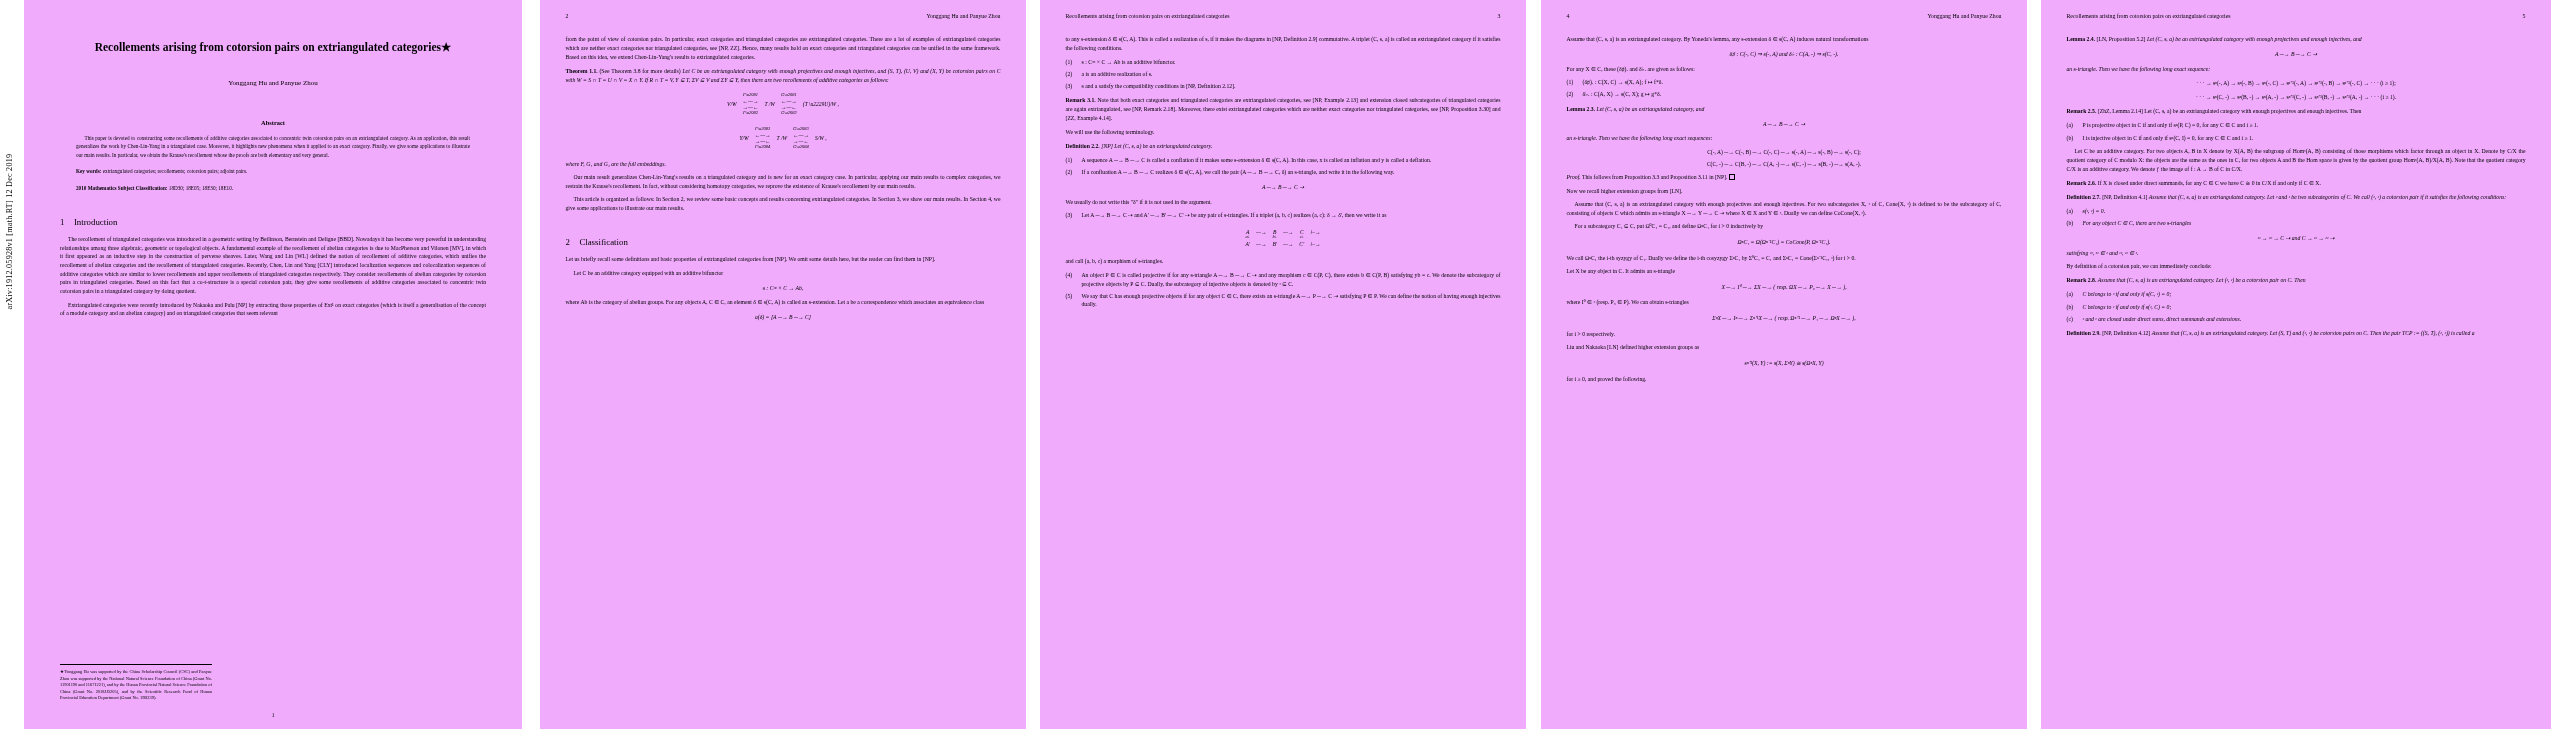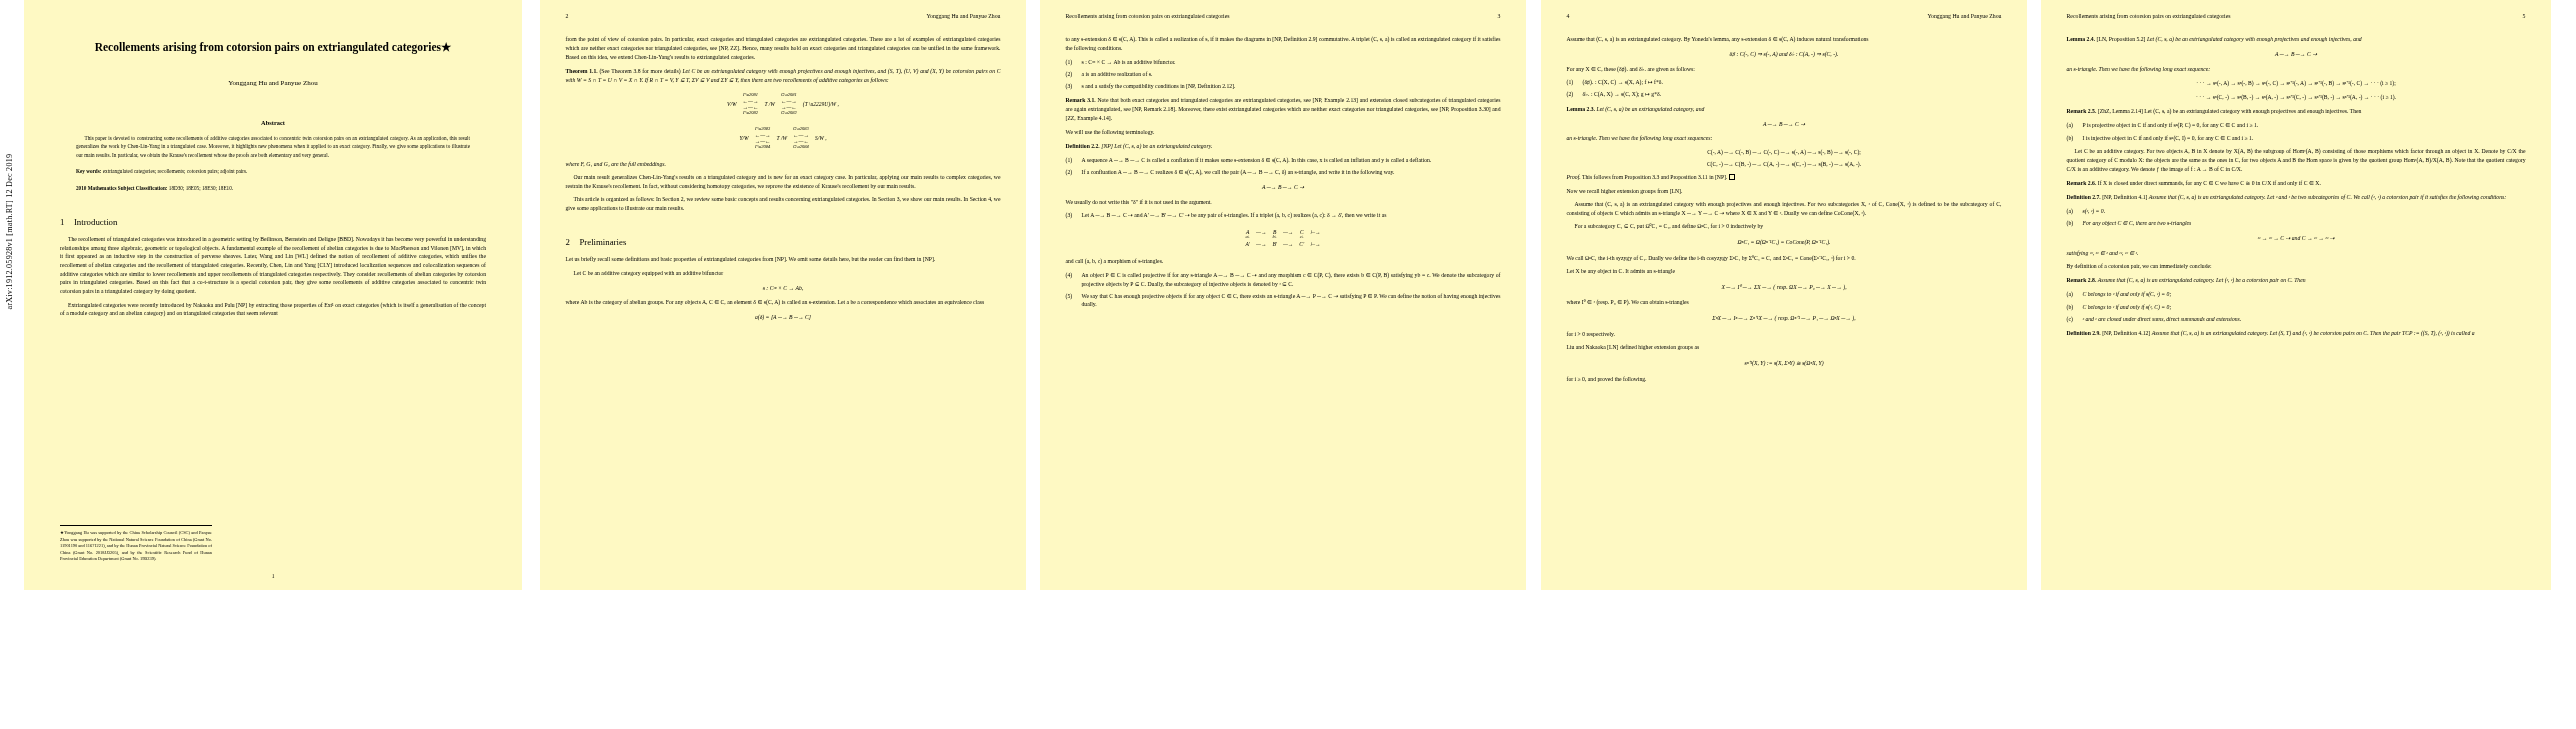--- a/index.html
+++ b/index.html
@@ -29,22 +29,22 @@
     transform-origin: left top;
     font-family: "Liberation Serif", serif;
     font-size: 8.2px;
     letter-spacing: 0.2px;
     color: #000;
     white-space: nowrap;
   }
   .page {
     position: absolute;
     top: 0;
-    height: 590px;
-    background: #fef9c3;
+    height: 729px;
+    background: #f0abfc;
     box-sizing: border-box;
   }
   .p1 { left: 24px;   width: 498px; padding: 18px 36px 0 36px; }
   .p2 { left: 540px;  width: 486px; padding: 13.4px 25.5px 0 25.5px; }
   .p3 { left: 1040px; width: 486px; padding: 13.4px 25.5px 0 25.5px; }
   .p4 { left: 1541px; width: 486px; padding: 13.4px 25.5px 0 25.5px; }
   .p5 { left: 2041px; width: 510px; padding: 13.4px 25.5px 0 25.5px; }
 
   .runhead {
     display: flex;
@@ -291,21 +291,21 @@
           </table>
       </div>
     </div>
 
     <p class="non it">where F, G₁ and G₄ are the full embeddings.</p>
     <p class="ind">Our main result generalizes Chen-Lin-Yang's results on a triangulated category and is new for an exact category case. In particular, applying our main results to complex categories, we restrain the Krause's recollement. In fact, without considering homotopy categories, we reprove the existence of Krause's recollement by our main results.</p>
     <p class="ind">This article is organized as follows: In Section 2, we review some basic concepts and results concerning extriangulated categories. In Section 3, we show our main results. In Section 4, we give some applications to illustrate our main results.</p>
 
     <h2 class="sec">
       <span class="num">2</span>
-      <span>Preliminaries</span>
+      <span>Classification</span>
     </h2>
     <p class="non">Let us briefly recall some definitions and basic properties of extriangulated categories from [NP]. We omit some details here, but the reader can find them in [NP].</p>
     <p class="ind">Let C be an additive category equipped with an additive bifunctor</p>
     <div class="eq">ᵴ : Cᵒᵖ × C → Ab,</div>
     <p class="non">where Ab is the category of abelian groups. For any objects A, C ∈ C, an element δ ∈ ᵴ(C, A) is called an ᵴ-extension. Let a be a correspondence which associates an equivalence class</p>
     <div class="eq">a(δ) = [A ─→ B ─→ C]</div>
   </div>
 
   <div class="page p3">
     <div class="runhead">

